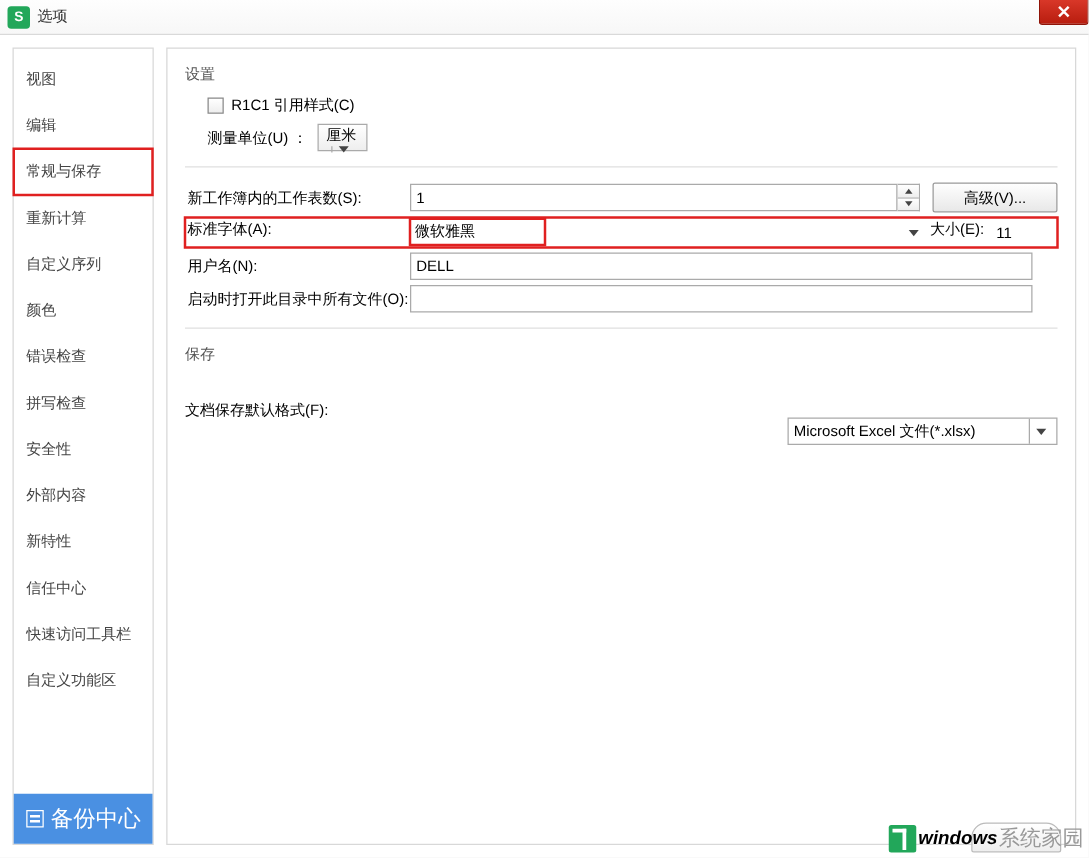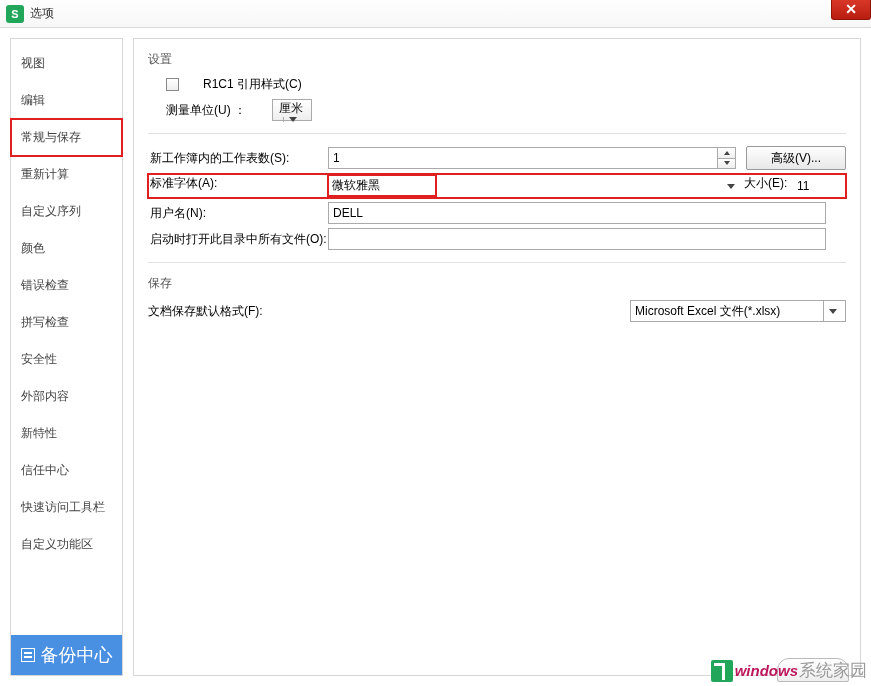--- a/index.html
+++ b/index.html
@@ -81,21 +81,20 @@
   flex:1;
   border:1px solid #d8d8d8;
   padding: 12px 14px;
   position:relative;
 }
 .section-label { color:#555; margin-bottom:8px; }
 .form-row {
   display:flex;
   align-items:center;
   margin: 6px 0;
-  gap: 18px;
 }
 .indent { margin-left: 18px; }
 .checkbox {
   width:13px;height:13px;border:1px solid #888;margin-right:6px;background:linear-gradient(#fff,#eee);
 }
 .form-row label { margin-right: 8px; }
 .combo {
   display:inline-flex;align-items:center;
   border:1px solid #aaa;background:linear-gradient(#fff,#eee);
   height:22px;
@@ -126,32 +125,32 @@
 .font-row{display:flex;align-items:flex-start;margin:4px 0;outline:2px solid #e02020;outline-offset:-1px;padding:1px 0;}
 .font-left{width:180px;padding-left:2px;}
 .font-mid{width:108px;outline:2px solid #e02020;outline-offset:-1px;padding:2px 4px;}
 .font-input{flex:1;display:flex;align-items:center;border:none;}
 .font-dd{width:18px;height:22px;display:flex;align-items:center;justify-content:center;}
 .font-dd::after{content:"";border-left:4px solid transparent;border-right:4px solid transparent;border-top:5px solid #444;}
 .size-lbl{width:52px;padding-left:4px;}
 .size-box{width:42px;height:22px;border:1px solid transparent;display:flex;align-items:center;padding-left:4px;}
 .size-dd{width:12px;height:22px;display:flex;align-items:center;justify-content:center;}
 .text-input.full{width:498px;}
-.drop-full{width:216px;justify-content:space-between;}
+.drop-full{width:216px;justify-content:space-between;margin-top:34px;}
 .drop-full .arrow{width:18px;border-left:1px solid #aaa;height:100%;display:flex;align-items:center;justify-content:center;}
 .save-row{display:flex;align-items:center;margin:4px 0;gap:38px;}
 .save-row .lbl{flex:1;}
 .watermark{
   position:absolute;right:4px;bottom:4px;
   display:flex;align-items:center;
   font-weight:bold;font-style:italic;font-size:15px;
 }
 .watermark .w-icon{width:22px;height:22px;background:#22a75a;border-radius:2px;margin-right:2px;position:relative;}
 .watermark .w-icon::after{content:"";position:absolute;width:8px;height:14px;border-right:3px solid #fff;border-top:3px solid #fff;top:3px;left:3px;}
-.watermark .t1{color:#be185d;}
+.watermark .t1{color:#000000;}
 .watermark .t2{color:#999;font-size:17px;font-weight:normal;font-style:normal;margin-left:1px;}
 .bottom-btn{
   position:absolute;right:22px;bottom:4px;
   width:72px;height:24px;border:1px solid #bbb;border-radius:12px 12px 2px 2px;
   background:linear-gradient(#fff,#eee);
 }
 </style>
 </head>
 <body>
 

